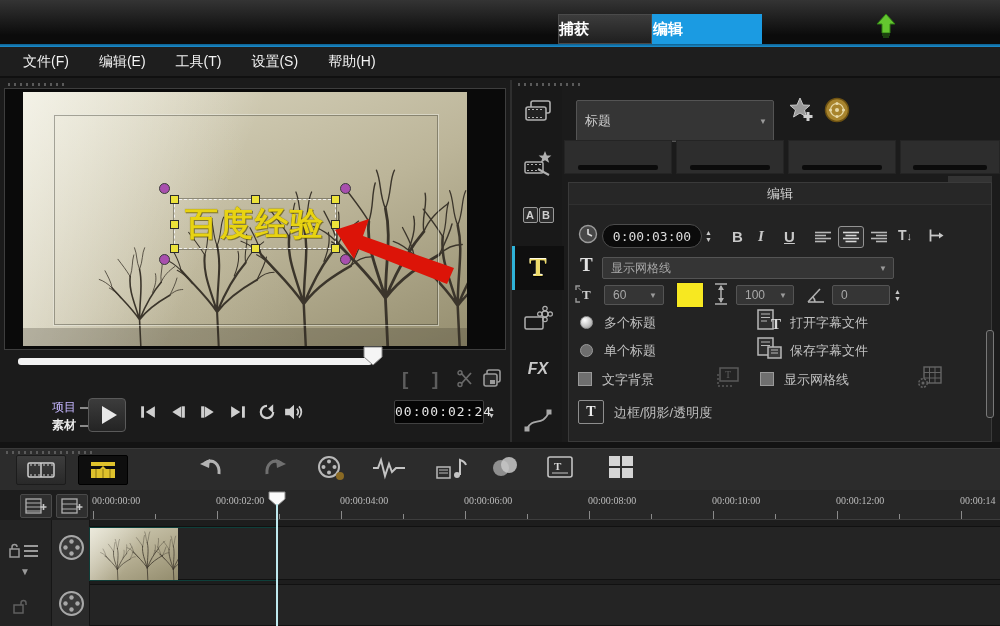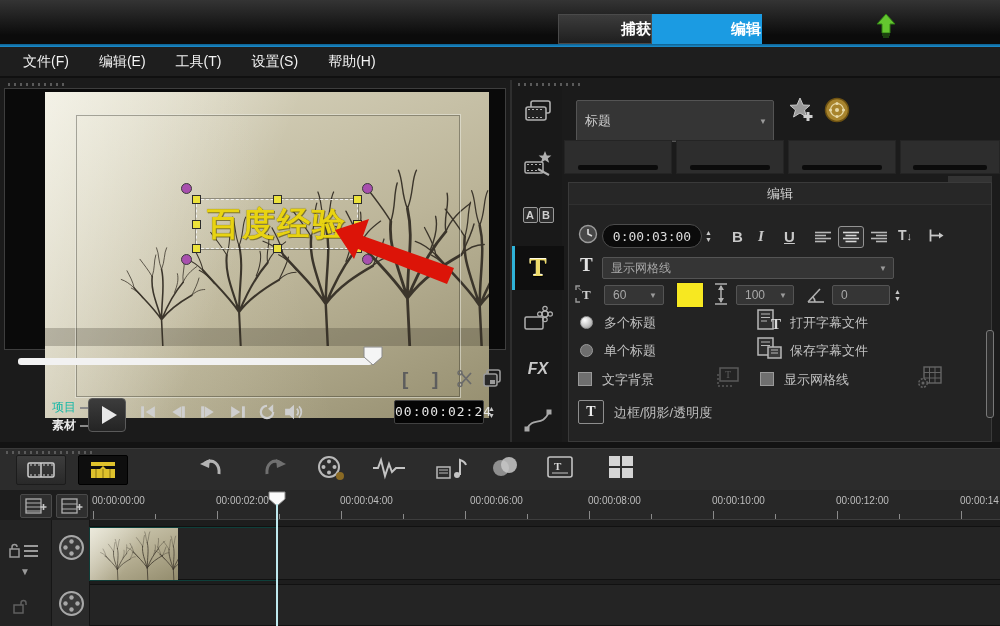--- a/index.html
+++ b/index.html
@@ -7,31 +7,31 @@
   font-family:"Liberation Sans",sans-serif;position:relative;color:#ddd;-webkit-font-smoothing:antialiased}
 .abs{position:absolute}
 svg{display:block}
 
 .titlebar{left:0;top:0;width:1000px;height:44px;background:linear-gradient(#343434,#0b0b0b 80%)}
 .logo{left:24px;top:7px;white-space:nowrap;color:#fff}
 .logo .corel{font-size:21px;font-weight:400;letter-spacing:.5px}
 .logo .reg{font-size:8px;vertical-align:top}
 .logo .prod{font-size:22px;font-weight:bold;margin-left:6px}
 .logo .ver{font-size:22px;font-weight:300;margin-left:2px}
-.tab{position:absolute;top:14px;height:30px;text-align:right;line-height:28px;font-size:15px;
+.tab{position:absolute;top:14px;height:30px;text-align:left;line-height:28px;font-size:15px;
   font-weight:bold;color:#fff;background:linear-gradient(#3c3c3c,#1f1f1f);border:1px solid #4a4a4a;cursor:pointer}
 .tab.active{background:#1b9be2;border-color:#1b9be2}
 .blueline{left:0;top:44px;width:1000px;height:3px;background:linear-gradient(#0e5f8d,#1a8fd1)}
 .menubar{left:0;top:47px;width:1000px;height:31px;background:#1e1e1e;border-bottom:2px solid #101010;
   display:flex;align-items:center;padding-left:23px}
 .menubar span{font-size:14px;color:#f2f2f2;margin-right:30px;cursor:pointer}
 .dots{height:3px;background-image:repeating-linear-gradient(90deg,#5a5a5a 0 2px,transparent 2px 6px)}
 
 .previewbox{left:4px;top:88px;width:502px;height:262px;background:#0a0a0a;border:1px solid #3e3e3e}
-.pimg{position:absolute;left:40px;top:3px;width:444px;height:326px;overflow:hidden;
+.pimg{position:absolute;left:18px;top:3px;width:444px;height:254px;overflow:hidden;
  background:linear-gradient(112deg,rgba(255,255,250,.62),rgba(255,255,250,0) 45%),
   linear-gradient(75deg,rgba(240,237,218,.25),rgba(0,0,0,0) 55%),
   linear-gradient(155deg,#ddd9c4,#bcb599 55%,#958e6f 100%)}
 .safe{position:absolute;left:30px;top:22px;right:28px;bottom:20px;
   border:1px solid rgba(235,235,225,.55);box-shadow:inset 0 0 0 1px rgba(30,30,20,.35)}
 .selbox{position:absolute;left:151px;top:107px;width:162px;height:50px;border:1px dashed #f2f2f2;
   box-shadow:0 0 0 1px rgba(20,20,20,.35)}
 .ovtext{position:absolute;left:0;top:0;width:100%;height:100%;display:flex;align-items:center;justify-content:center;
   font-size:33px;font-weight:bold;letter-spacing:2px;color:#e8d312;
   text-shadow:0 0 1px #6b6100,1px 1px 0 rgba(80,70,0,.6)}
@@ -78,21 +78,21 @@
 .swatch{position:absolute;width:28px;height:26px;background:#f7e821;border:1px solid #1e1e1e;cursor:pointer}
 .scrollfrag{left:986px;top:330px;width:8px;height:88px;border:1px solid #787878;border-radius:3px;background:#2d2d2d}
 
 .sep{left:0;top:442px;width:1000px;height:6px;background:#131313}
 .toolbar{left:0;top:448px;width:1000px;height:42px;background:#2c2c2c;border-top:1px solid #3a3a3a}
 .tbtn{position:absolute;top:6px;display:flex;align-items:center;justify-content:center;cursor:pointer}
 .viewbtn{width:50px;height:30px;background:linear-gradient(#3d3d3d,#292929);border:1px solid #1c1c1c;border-radius:2px}
 .viewbtn.sel{background:#0e0e0e;border-color:#000}
 .tlarea{left:0;top:490px;width:1000px;height:136px;background:#1d1d1d}
 .ruler{position:absolute;left:90px;top:0;width:910px;height:30px;background:#272727;border-bottom:1px solid #3d3d3d;overflow:hidden}
-.ruler-label{position:absolute;top:5px;font-family:Liberation Sans, sans-serif;font-size:10px;color:#bdbdbd;white-space:nowrap}
+.ruler-label{position:absolute;top:5px;font-family:Liberation Serif, serif;font-size:10px;color:#bdbdbd;white-space:nowrap}
 .tick{position:absolute;bottom:0;width:1px;background:#8a8a8a}
 .tick.major{height:8px}.tick.minor{height:5px}
 .railico{position:absolute;color:#9a9a9a}
 .reel{position:absolute}
 .trackrow{position:absolute;left:90px;width:910px;background:#242424;border-top:1px solid #111;border-bottom:1px solid #111}
 .clipteal{position:absolute;left:88px;top:0;width:99px;height:52px;background:#1e7b70;display:flex;align-items:center;justify-content:center;
   font-size:12px;color:#f2f6f5;white-space:nowrap}
 .playline{position:absolute;width:2px;background:#bfe9ee}
 </style>
 </head>
@@ -176,21 +176,21 @@
     </svg>
 </span>
 <span class="abs" style="left:482px;top:368px">
   <svg width="20" height="20" viewBox="0 0 20 20">
       <rect x="5" y="2" width="13" height="12" rx="2" fill="none" stroke="#9a9a9a" stroke-width="1.6"></rect>
       <rect x="2" y="6" width="13" height="12" rx="2" fill="#2a2a2a" stroke="#9a9a9a" stroke-width="1.6"></rect>
       <rect x="8" y="12" width="5" height="4" fill="#9a9a9a"></rect>
     </svg>
 </span>
 
-<span class="abs tlabel" style="left:52px;top:399px;color:#14b8a6"><span>项目</span><span class="dash"></span></span>
+<span class="abs tlabel" style="left:52px;top:399px;color:#c4b5fd"><span>项目</span><span class="dash"></span></span>
 <span class="abs tlabel" style="left:52px;top:417px;color:#ececec;font-weight:bold"><span>素材</span><span class="dash"></span></span>
 <div class="abs playbtn">
     <div class="tri"></div>
   </div>
 <span class="abs" style="left:138px;top:404px">
   <svg width="20" height="16" viewBox="0 0 14 14" fill="#cfcfcf">
       <rect x="1" y="2" width="2.5" height="10"></rect>
       <polygon points="13,2 5,7 13,12"></polygon>
     </svg>
   </span>
@@ -570,21 +570,21 @@
   <div class="ruler">
       <span class="ruler-label" style="left: 2px;">00:00:00:00</span>
       <i class="tick major" style="left: 3px;"></i>
       <i class="tick minor" style="left: 65px;"></i>
       <span class="ruler-label" style="left: 126px;">00:00:02:00</span>
       <i class="tick major" style="left: 127px;"></i>
       <i class="tick minor" style="left: 189px;"></i>
       <span class="ruler-label" style="left: 250px;">00:00:04:00</span>
       <i class="tick major" style="left: 251px;"></i>
       <i class="tick minor" style="left: 313px;"></i>
-      <span class="ruler-label" style="left: 374px; margin-left: 6px;">00:00:06:00</span>
+      <span class="ruler-label" style="left: 374px;">00:00:06:00</span>
       <i class="tick major" style="left: 375px;"></i>
       <i class="tick minor" style="left: 437px;"></i>
       <span class="ruler-label" style="left: 498px;">00:00:08:00</span>
       <i class="tick major" style="left: 499px;"></i>
       <i class="tick minor" style="left: 561px;"></i>
       <span class="ruler-label" style="left: 622px;">00:00:10:00</span>
       <i class="tick major" style="left: 623px;"></i>
       <i class="tick minor" style="left: 685px;"></i>
       <span class="ruler-label" style="left: 746px;">00:00:12:00</span>
       <i class="tick major" style="left: 747px;"></i>

